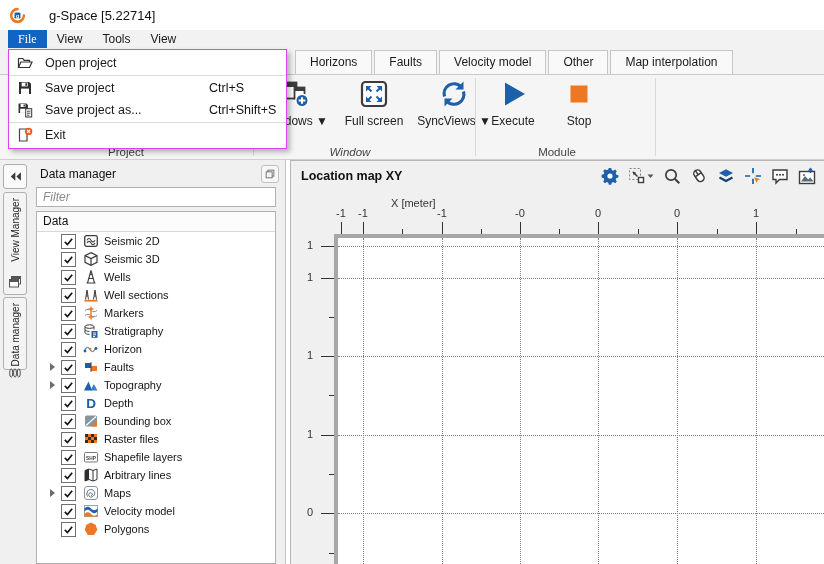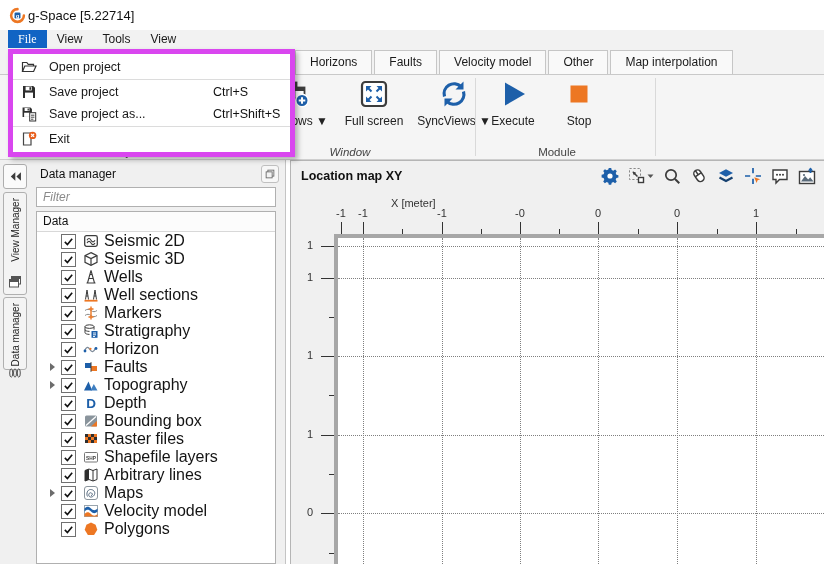--- a/index.html
+++ b/index.html
@@ -1,40 +1,40 @@
 <!DOCTYPE html>
 <html><head>
 <meta charset="utf-8">
 <style>
   html,body{margin:0;padding:0;background:#dadada;}
   #window{position:relative;width:824px;height:564px;background:#ffffff;overflow:hidden;
     font-family:"Liberation Sans",sans-serif;font-size:12px;color:#1a1a1a;}
   .icon svg{display:block;}
 
   
-  #titlebar{position:absolute;left:0;top:0;right:0;height:30px;background:#fff;display:flex;align-items:center;gap:2px;padding-left:9px;}
+  #titlebar{position:absolute;left:0;top:0;right:0;height:30px;background:#fff;display:flex;align-items:center;gap:23px;padding-left:9px;}
   #titlebar .title{font-size:13px;color:#111;}
 
   
   #menubar{position:absolute;left:0;top:30px;right:0;height:18px;background:#f2f2f2;display:flex;padding-left:8px;}
   .menu-item{padding:0 10px;line-height:18px;cursor:default;}
   .menu-item.active{background:#1164c4;color:#fff;font-family:Liberation Serif, serif;}
 
   
   #tabstrip{position:absolute;left:0;top:48px;right:0;height:27px;background:#f2f2f2;border-bottom:1px solid #c9c9c9;box-sizing:border-box;}
   #ribbon-tabs{position:absolute;left:295px;top:2px;display:flex;gap:2px;}
   .rtab{padding:0 14px;line-height:22px;height:24px;background:#f9f9f9;border:1px solid #c6c6c6;border-bottom:none;box-sizing:border-box;}
   #ribbon-body{position:absolute;left:0;top:75px;right:0;height:85px;background:#f5f5f5;border-bottom:1px solid #cfcfcf;box-sizing:border-box;}
   .ribbon-btn{position:absolute;top:4px;height:62px;display:flex;flex-direction:column;align-items:center;justify-content:flex-start;gap:5px;}
   .ribbon-btn .lbl{font-size:12px;color:#222;white-space:nowrap;}
   .group-label{position:absolute;top:71px;height:13px;font-size:11.5px;color:#444;text-align:center;}
   .group-sep{position:absolute;top:3px;height:78px;width:1px;background:#d9d9d9;}
 
   
-  #file-menu{position:absolute;left:8px;top:49px;width:277px;background:#fff;border:5px solid #d946ef;
+  #file-menu{position:absolute;left:8px;top:49px;width:277px;background:#fff;border:1px solid #d946ef;
     box-shadow:3px 3px 5px rgba(0,0,0,.28);z-index:100;padding:2px 0;}
   .fm-item{position:relative;height:22px;display:flex;align-items:center;padding-left:8px;}
   .fm-item .icon{width:18px;margin-right:10px;}
   .fm-item .lbl{font-size:12.5px;}
   .fm-item .shortcut{position:absolute;left:200px;font-size:12.5px;color:#111;}
   .fm-sep{height:1px;background:#dcdcdc;margin:1px 0;}
 
   
   #left-strip{position:absolute;left:0;top:160px;width:30px;bottom:0;background:#f0f0f0;}
   #collapse-btn{position:absolute;left:3px;top:4px;width:24px;height:25px;background:#fafafa;border:1px solid #adadad;border-radius:3px;
@@ -52,21 +52,21 @@
     padding:0 6px;font-family:"Liberation Sans",sans-serif;font-size:12px;font-style:italic;color:#333;background:#fff;}
   #dp-filter::placeholder{color:#8a8a8a;font-style:italic;}
   #dp-tree{position:absolute;left:6px;top:51px;width:240px;bottom:0;background:#fff;border:1px solid #b0b0b0;box-sizing:border-box;overflow:hidden;}
   #dp-tree-header{height:19px;line-height:19px;padding-left:6px;background:#fcfcfc;border-bottom:1px solid #d8d8d8;color:#111;}
   .tree-row{height:18px;display:flex;align-items:center;padding-left:9px;}
   .expander{width:13px;height:13px;margin-right:2px;display:flex;align-items:center;justify-content:center;}
   .expander .tri{width:0;height:0;border-left:5px solid #6c6c6c;border-top:4px solid transparent;border-bottom:4px solid transparent;}
   .checkbox{width:13px;height:13px;border:1px solid #707070;background:#fff;box-sizing:content-box;
     display:flex;align-items:center;justify-content:center;margin-right:6px;}
   .tree-row .icon{width:17px;height:16px;margin-right:5px;display:flex;align-items:center;justify-content:center;}
-  .tree-row .lbl{font-size:16px;color:#141414;}
+  .tree-row .lbl{font-size:11px;color:#141414;}
 
   
   #splitter{position:absolute;left:285px;top:160px;width:1px;bottom:0;background:#c4c4c4;}
 
   
   #plot-panel{position:absolute;left:290px;top:160px;right:0;bottom:0;background:#f0f0f0;border:1px solid #b5b5b5;border-right:none;border-bottom:none;box-sizing:border-box;}
   #plot-title{position:absolute;left:10px;top:8px;font-weight:bold;font-size:12.5px;color:#111;}
   #plot-toolbar{position:absolute;right:8px;top:6px;display:flex;align-items:center;gap:9px;}
   .ptool{display:flex;align-items:center;}
   #x-axis-label{position:absolute;left:100px;right:0;top:36px;text-align:left;font-size:11px;color:#333;}

